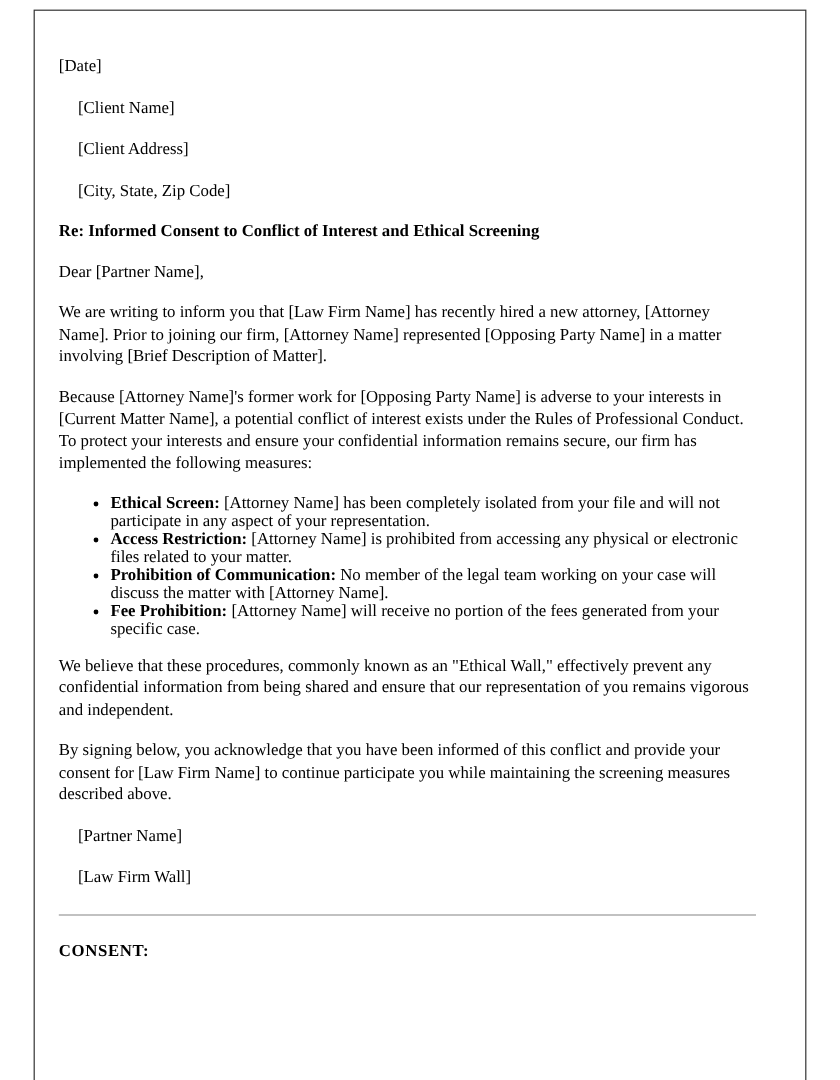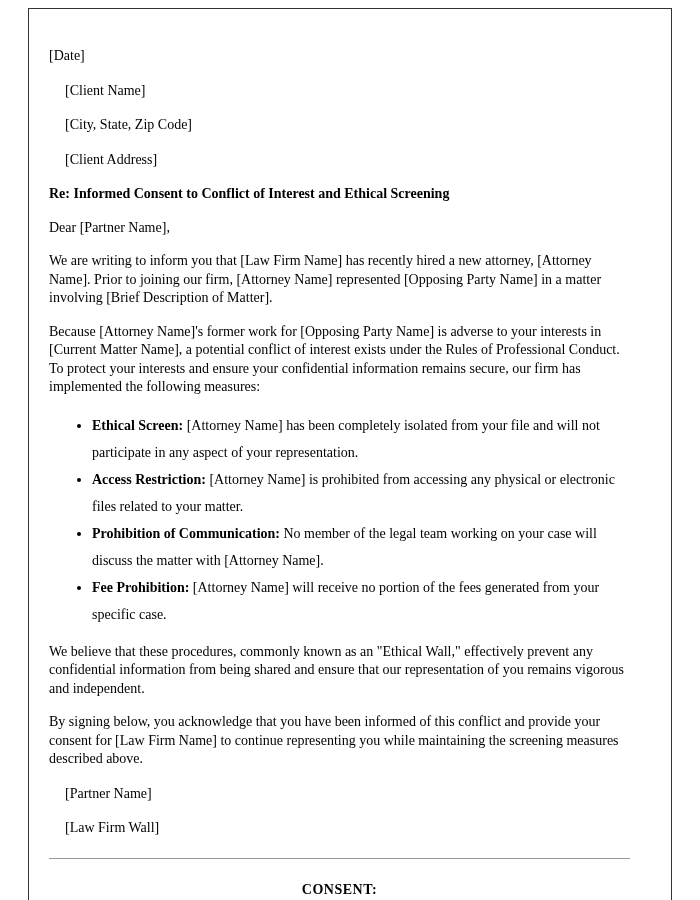--- a/index.html
+++ b/index.html
@@ -31,70 +31,69 @@
     margin: 0 0 15px 0;
   }
   .line-block p {
     margin: 16px;
   }
   .subject {
     font-weight: bold;
   }
   ul.measures {
     font-size: 14px;
-    line-height: 27px;
+    line-height: 15px;
     margin: 0 0 15px 0;
     padding-left: 43px;
   }
   ul.measures li {
     margin: 0;
   }
   .sig-divider {
     border: none;
     border-top: 1px solid #999999;
     margin: 20px 0 22px 0;
   }
   .consent-heading {
     font-weight: bold;
     font-size: 14px;
     letter-spacing: 0.5px;
-    text-align: center;
   }
 </style>
 </head>
 <body>
 
 <div class="page">
 
   <p>[Date]</p>
 
   <div class="line-block">
     <p>[Client Name]</p>
+    <p>[Client Address]</p>
     <p>[City, State, Zip Code]</p>
-    <p>[Client Address]</p>
   </div>
 
   <p class="subject">Re: Informed Consent to Conflict of Interest and Ethical Screening</p>
 
   <p>Dear [Partner Name],</p>
 
   <p>We are writing to inform you that [Law Firm Name] has recently hired a new attorney, [Attorney Name]. Prior to joining our firm, [Attorney Name] represented [Opposing Party Name] in a matter involving [Brief Description of Matter].</p>
 
   <p>Because [Attorney Name]'s former work for [Opposing Party Name] is adverse to your interests in [Current Matter Name], a potential conflict of interest exists under the Rules of Professional Conduct. To protect your interests and ensure your confidential information remains secure, our firm has implemented the following measures:</p>
 
   <ul class="measures">
     <li><strong>Ethical Screen:</strong><span> [Attorney Name] has been completely isolated from your file and will not participate in any aspect of your representation.</span></li>
     <li><strong>Access Restriction:</strong><span> [Attorney Name] is prohibited from accessing any physical or electronic files related to your matter.</span></li>
     <li><strong>Prohibition of Communication:</strong><span> No member of the legal team working on your case will discuss the matter with [Attorney Name].</span></li>
     <li><strong>Fee Prohibition:</strong><span> [Attorney Name] will receive no portion of the fees generated from your specific case.</span></li>
   </ul>
 
   <p>We believe that these procedures, commonly known as an "Ethical Wall," effectively prevent any confidential information from being shared and ensure that our representation of you remains vigorous and independent.</p>
 
-  <p>By signing below, you acknowledge that you have been informed of this conflict and provide your consent for [Law Firm Name] to continue representing you while maintaining the screening measures described above.</p>
+  <p>By signing below, you acknowledge that you have been informed of this conflict and provide your consent for [Law Firm Name] to continue participate you while maintaining the screening measures described above.</p>
 
 
   <div class="line-block">
     <p>[Partner Name]</p>
     <p>[Law Firm Wall]</p>
   </div>
 
   <hr class="sig-divider">
 
   <p class="consent-heading">CONSENT:</p>

